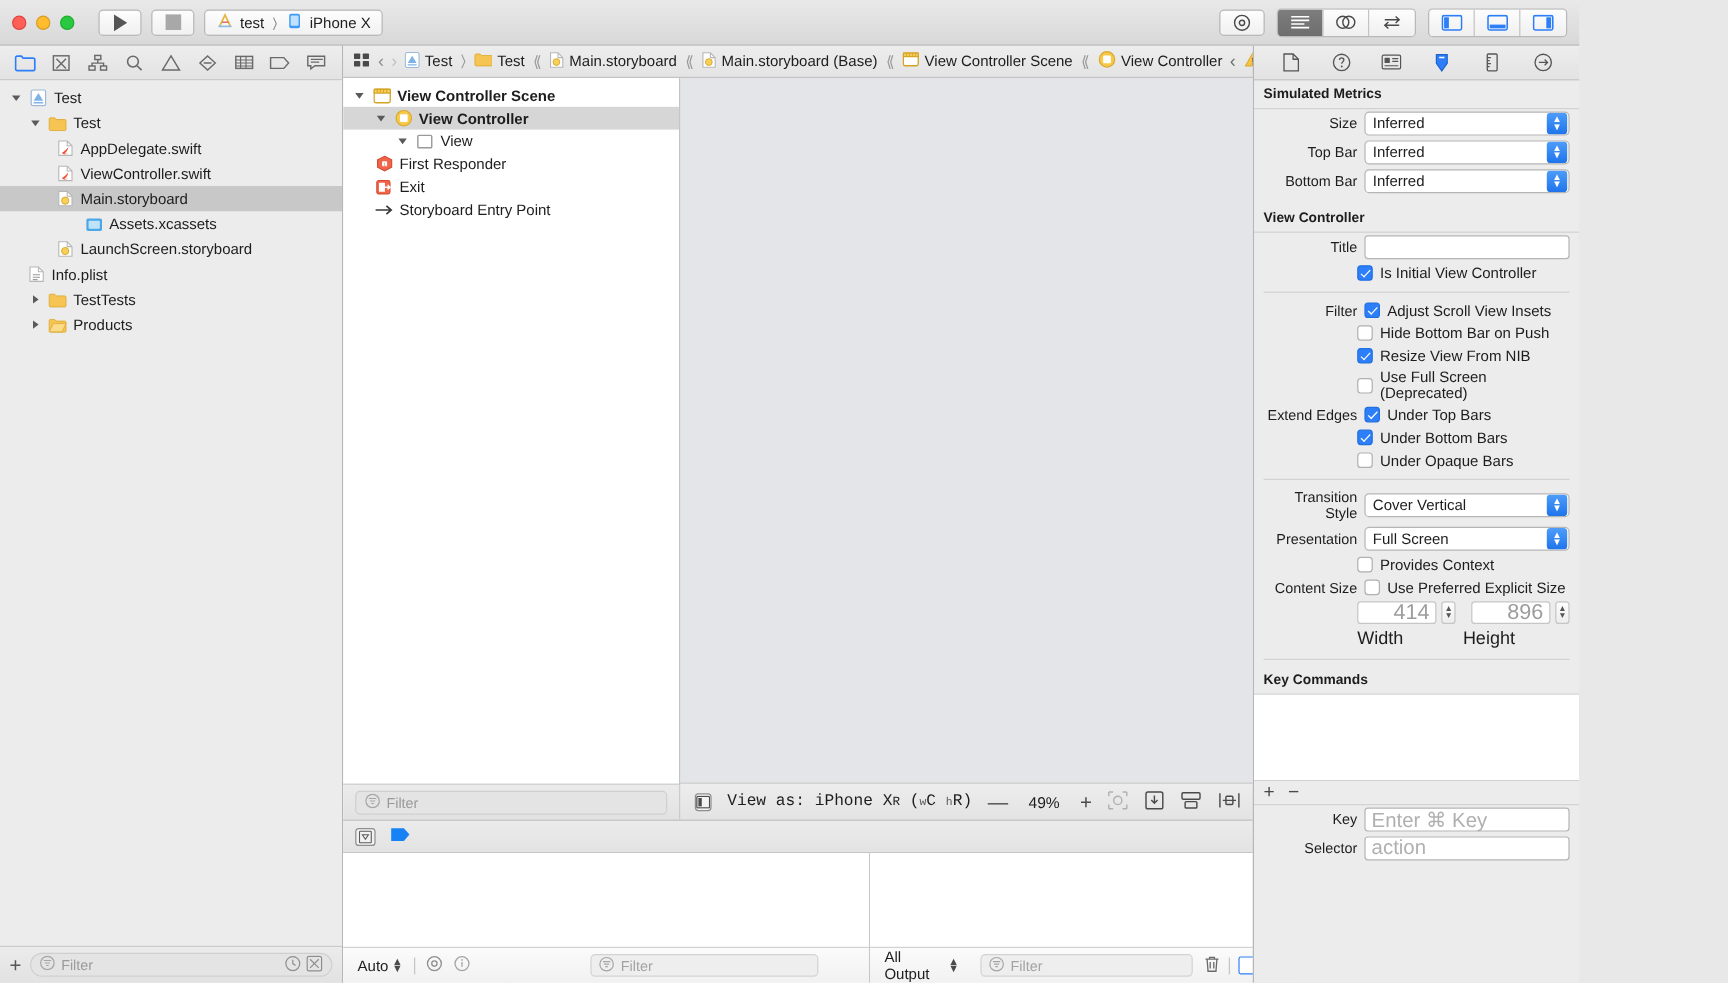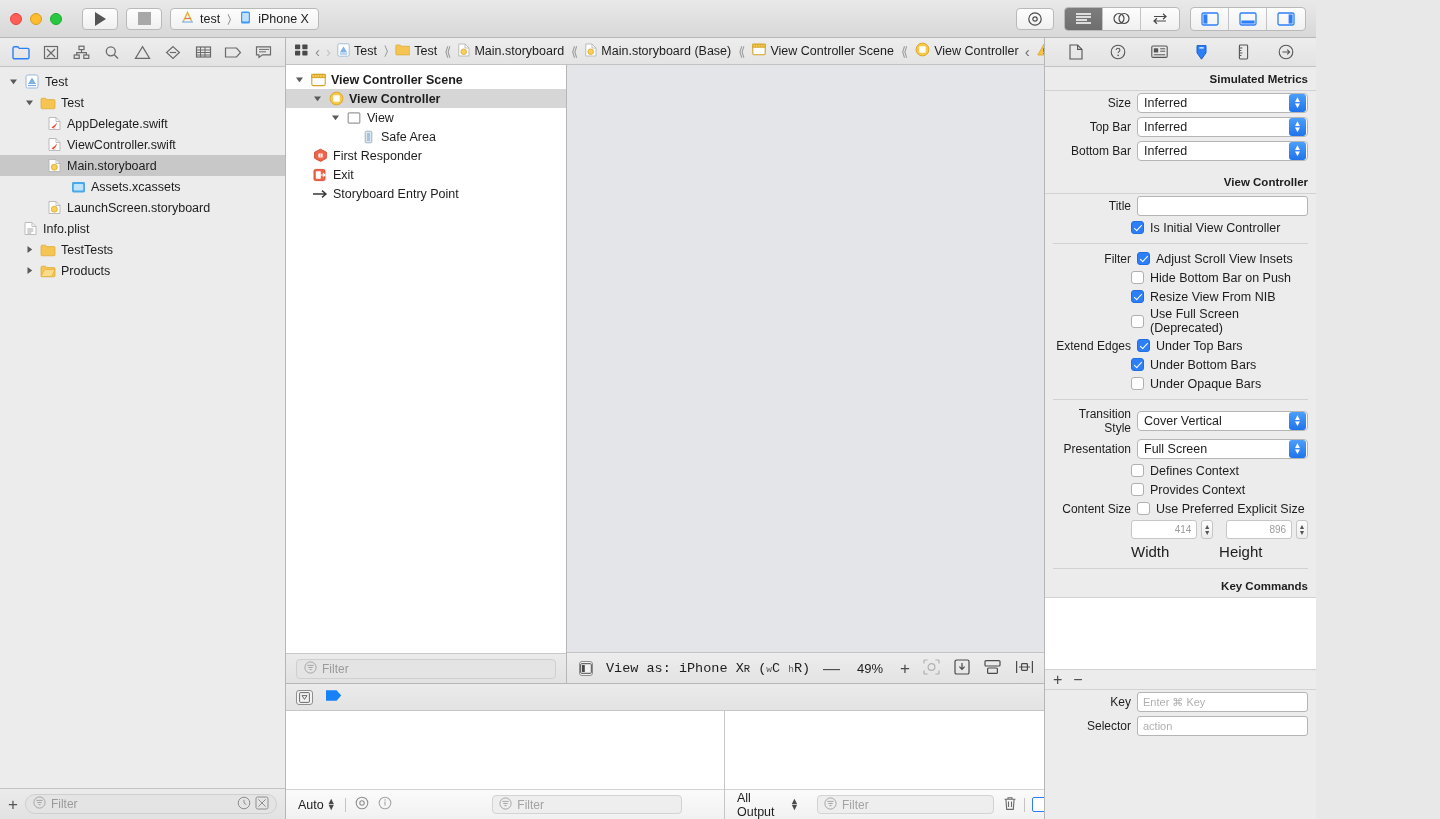--- a/index.html
+++ b/index.html
@@ -203,55 +203,55 @@
     border-left: 1px solid #b6b6b6; display: flex; flex-direction: column;
   }
   .insp-tabs {
     height: 29px; flex: 0 0 29px; display: flex; align-items: center; justify-content: center; gap: 22px;
     background: linear-gradient(#ededed,#e3e3e3); border-bottom: 1px solid #c3c3c3;
   }
   .insp-tab { width: 20px; height: 20px; display: flex; align-items: center; justify-content: center; }
   .insp-body { flex: 1; overflow: hidden; }
   .sect-head {
     font-size: 11.5px; font-weight: bold; padding: 6px 8px 5px 8px;
-    border-bottom: 1px solid #d2d2d2; color: #1d1d1d; text-align: right;
+    border-bottom: 1px solid #d2d2d2; color: #1d1d1d;
   }
   .frow { display: flex; align-items: center; gap: 6px; padding: 2px 8px; min-height: 22px; }
   .flabel { width: 78px; text-align: right; font-size: 12px; color: #1d1d1d; flex: 0 0 78px; }
   .popup {
     flex: 1; height: 20px; border-radius: 4px; background: #fff;
     border: 1px solid #b5b5b5; display: flex; align-items: center;
     padding: 0 0 0 6px; font-size: 12.5px; overflow: hidden;
   }
   .popup .arrows {
     margin-left: auto; width: 17px; height: 18px; background: linear-gradient(#4e9dfb,#1f74ea);
     display: flex; flex-direction: column; align-items: center; justify-content: center;
     color: #fff; font-size: 8px; line-height: .72; border-radius: 3px; margin-right: 1px;
   }
   .textfield {
     flex: 1; height: 20px; border-radius: 3px; background: #fff;
-    border: 1px solid #b5b5b5; font-size: 11px; padding: 0 5px;
+    border: 1px solid #b5b5b5; font-size: 17px; padding: 0 5px;
     display: flex; align-items: center;
   }
   .cb-row { display: flex; align-items: center; gap: 6px; padding: 1px 8px; min-height: 19px; }
   .cb {
     width: 13px; height: 13px; border-radius: 3px; flex: 0 0 13px;
     border: 1px solid #b0b0b0; background: #fff;
   }
   .cb.on { background: #2d7ff9; border-color: #2170e0; position: relative; }
   .cb.on::after {
     content: ""; position: absolute; left: 4px; top: 1px; width: 3px; height: 7px;
     border: solid #fff; border-width: 0 1.8px 1.8px 0; transform: rotate(43deg);
   }
   .cb-label { font-size: 12.5px; }
   .insp-sep { height: 1px; background: #d2d2d2; margin: 6px 8px 5px 8px; }
   .numfield {
     width: 73px; height: 19px; border: 1px solid #c6c6c6; border-radius: 3px;
     background: #fff; display: flex; align-items: center; justify-content: flex-end;
-    padding-right: 5px; font-size: 10px; color: #9c9c9c;
+    padding-right: 5px; font-size: 18px; color: #9c9c9c;
   }
   .num-stepper {
     width: 13px; height: 19px; border: 1px solid #c6c6c6; border-radius: 3px; background: linear-gradient(#fdfdfd,#ededed);
     display: flex; flex-direction: column; align-items: center; justify-content: center;
     font-size: 7px; line-height: .75; color: #555;
   }
   .sz-caption { font-size: 15px; text-align: left; }
   .keycmd-list { height: 72px; background: #fff; border-bottom: 1px solid #d2d2d2; }
   .keycmd-tools {
     height: 20px; display: flex; align-items: center; gap: 11px; padding: 0 8px;
@@ -691,29 +691,20 @@
                   <svg width="9" height="9" viewBox="0 0 9 9">
                     <path d="M1 2.5 L8 2.5 L4.5 7.2 Z" fill="#5a5a5a"></path>
                   </svg>
                 </span>
               <span class="ficon">
                   <svg width="14" height="14" viewBox="0 0 14 14">
                     <rect x="1.2" y="1.8" width="11.6" height="10.4" rx="1" fill="#fff" stroke="#9a9a9a" stroke-width="1.2"></rect>
                   </svg>
                 </span>
               <span>View</span>
-            </div>
-            <div class="row" style="padding-left:74px">
-              <span class="ficon">
-                  <svg width="13" height="14" viewBox="0 0 13 14">
-                    <rect x="3.2" y="1.2" width="6.6" height="11.6" rx="1.1" fill="#dde6ef" stroke="#9fb4c8" stroke-width="1"></rect>
-                    <rect x="5" y="3" width="3" height="8" fill="#7ba6d6" opacity=".55"></rect>
-                  </svg>
-                </span>
-              <span>Safe Area</span>
             </div>
             <div class="row" style="padding-left:26px">
               <span class="ficon">
                   <svg width="15" height="15" viewBox="0 0 15 15">
                     <path d="M7.5 1.2 L13.4 4.2 V10.3 L7.5 13.4 L1.6 10.3 V4.2 Z" fill="#f2644a" stroke="#d2492f" stroke-width=".9"></path>
                     <rect x="5.4" y="5.4" width="4.2" height="4.2" rx=".6" fill="#fff"></rect>
                     <text x="7.5" y="9" font-size="4" text-anchor="middle" fill="#f2644a" font-family="sans-serif">1</text>
                   </svg>
                 </span>
               <span>First Responder</span>
@@ -1038,24 +1029,20 @@
             <span>Full Screen</span>
             <span class="arrows">
                 <span>▲</span>
                 <span>▼</span>
               </span>
           </span>
         </div>
 
         <div class="cb-row" style="padding-left:86px">
           <span class="cb"></span>
-          <span class="cb-label">Defines Context</span>
-        </div>
-        <div class="cb-row" style="padding-left:86px">
-          <span class="cb"></span>
           <span class="cb-label">Provides Context</span>
         </div>
         <div class="cb-row">
           <span class="flabel">Content Size</span>
           <span class="cb"></span>
           <span class="cb-label">Use Preferred Explicit Size</span>
         </div>
 
         <div class="frow" style="padding-left:86px;gap:4px">
           <span class="numfield">414</span>

